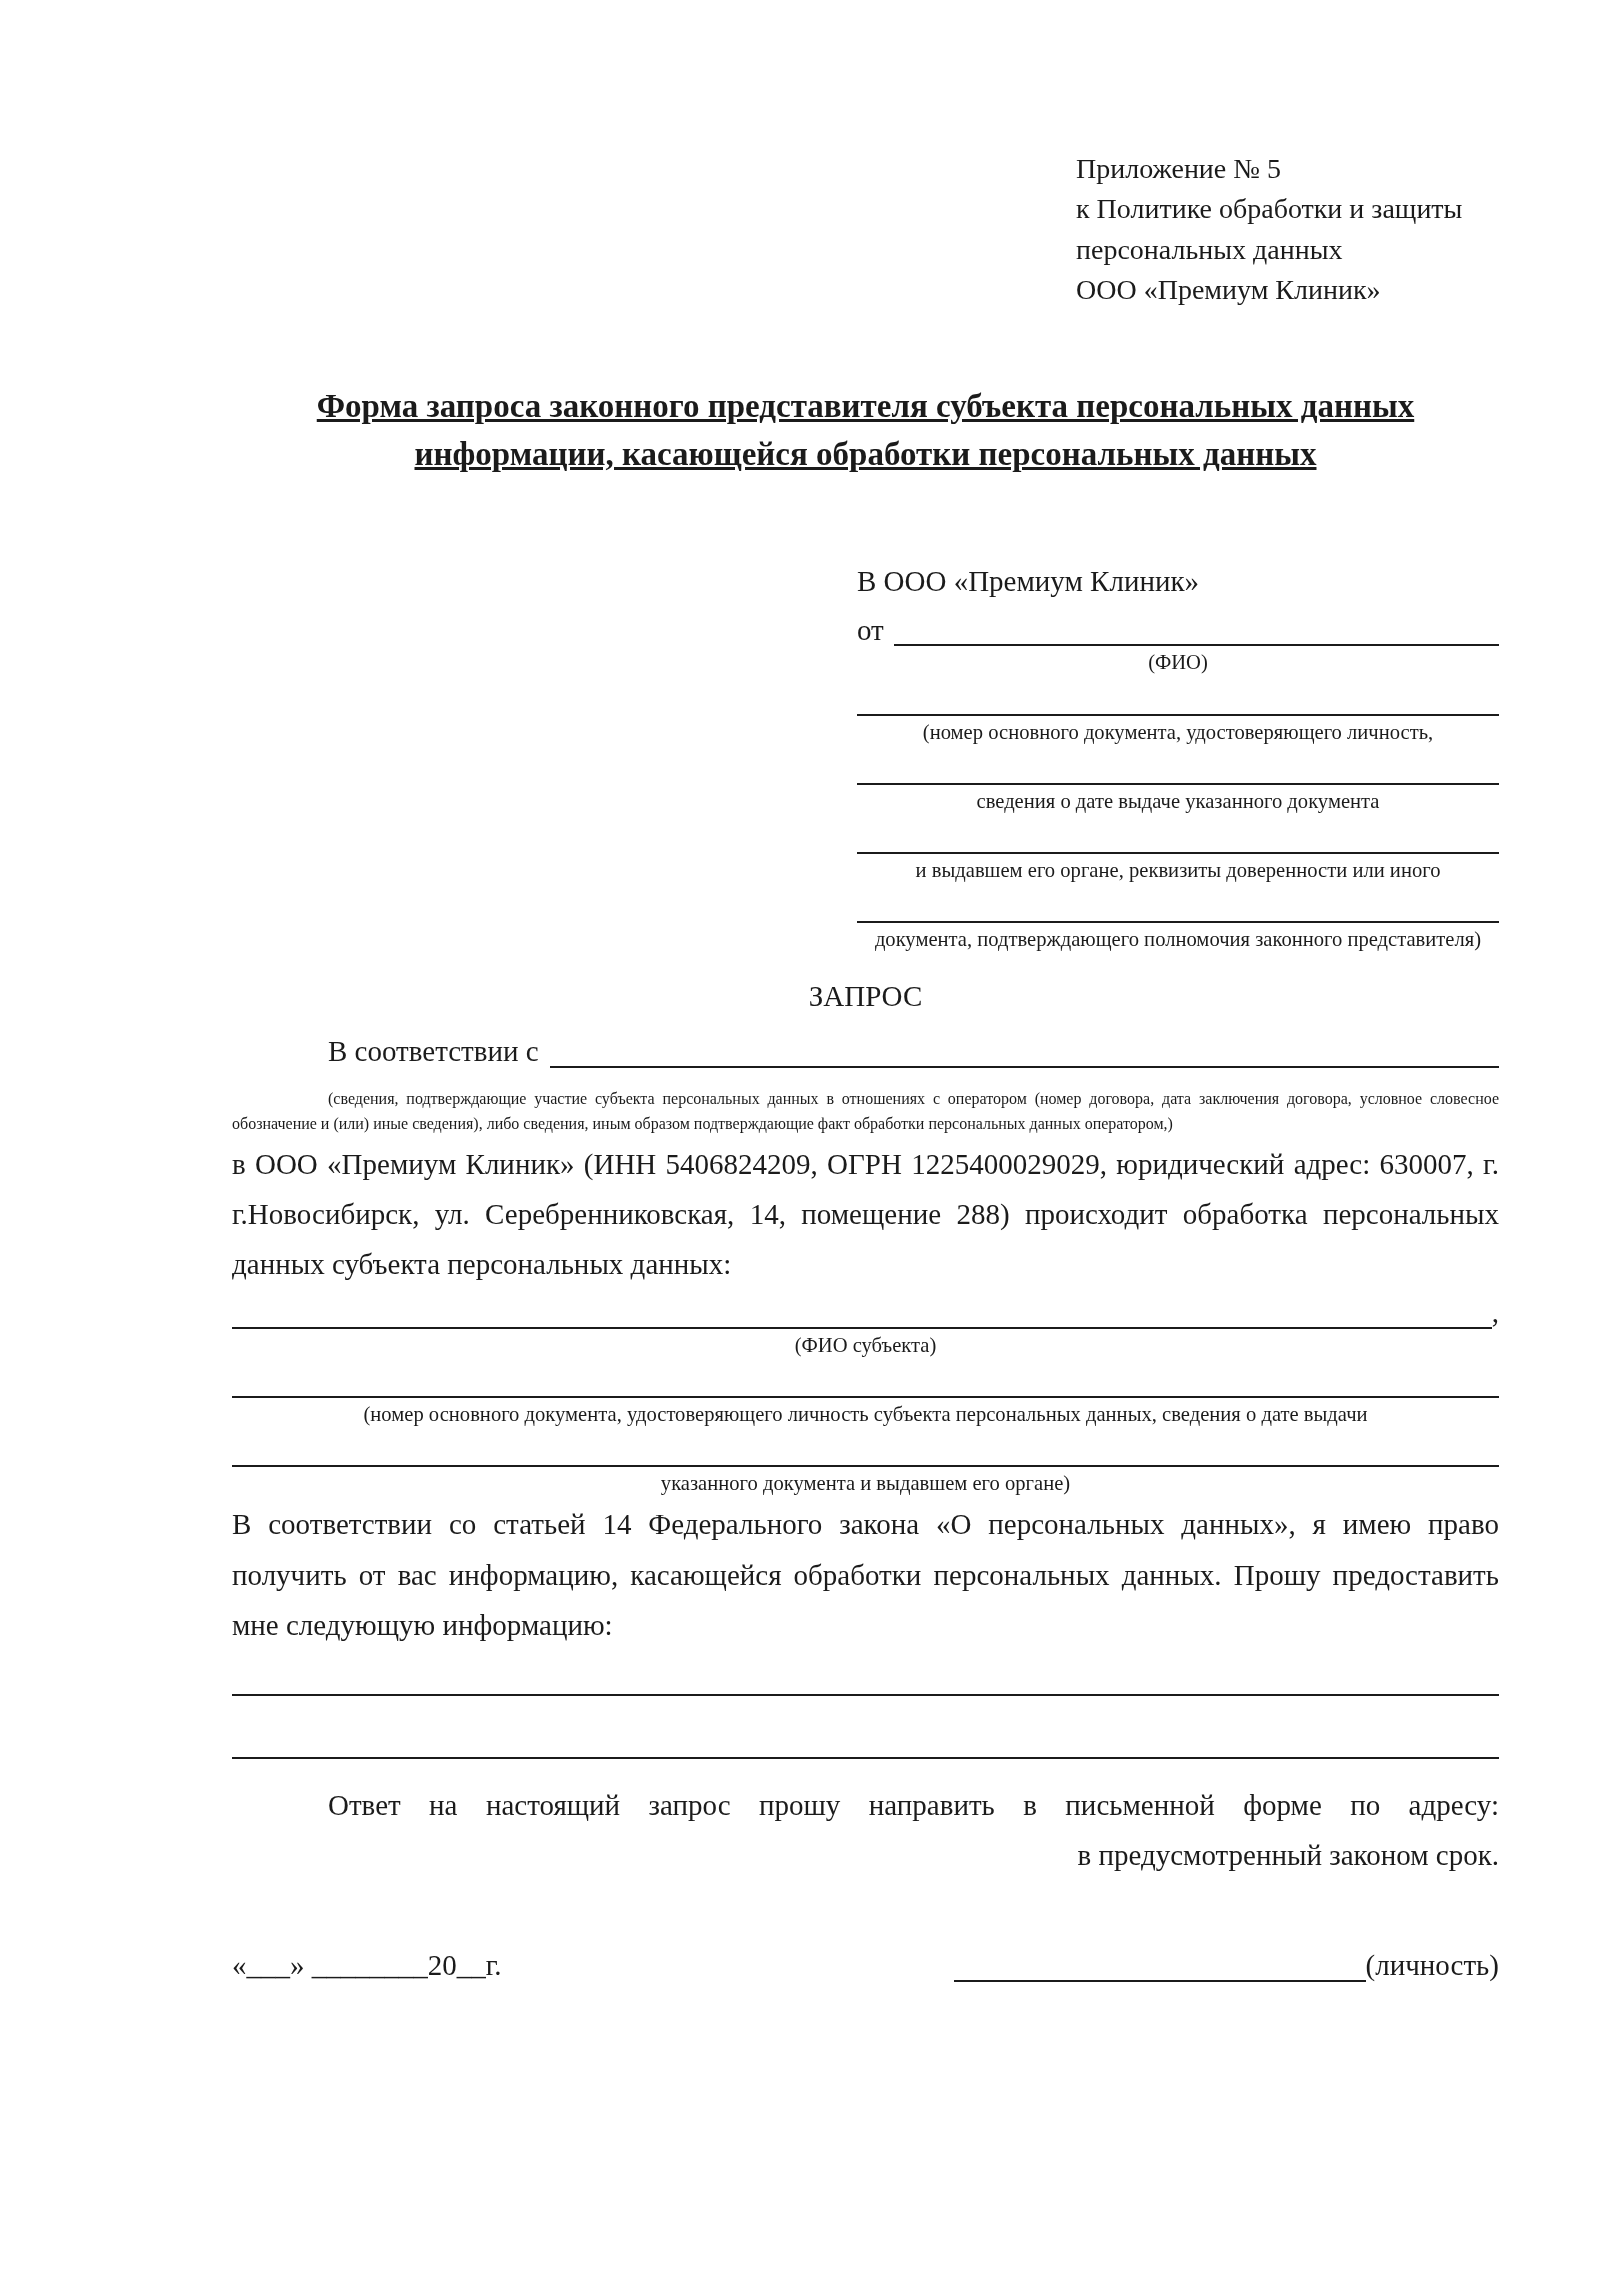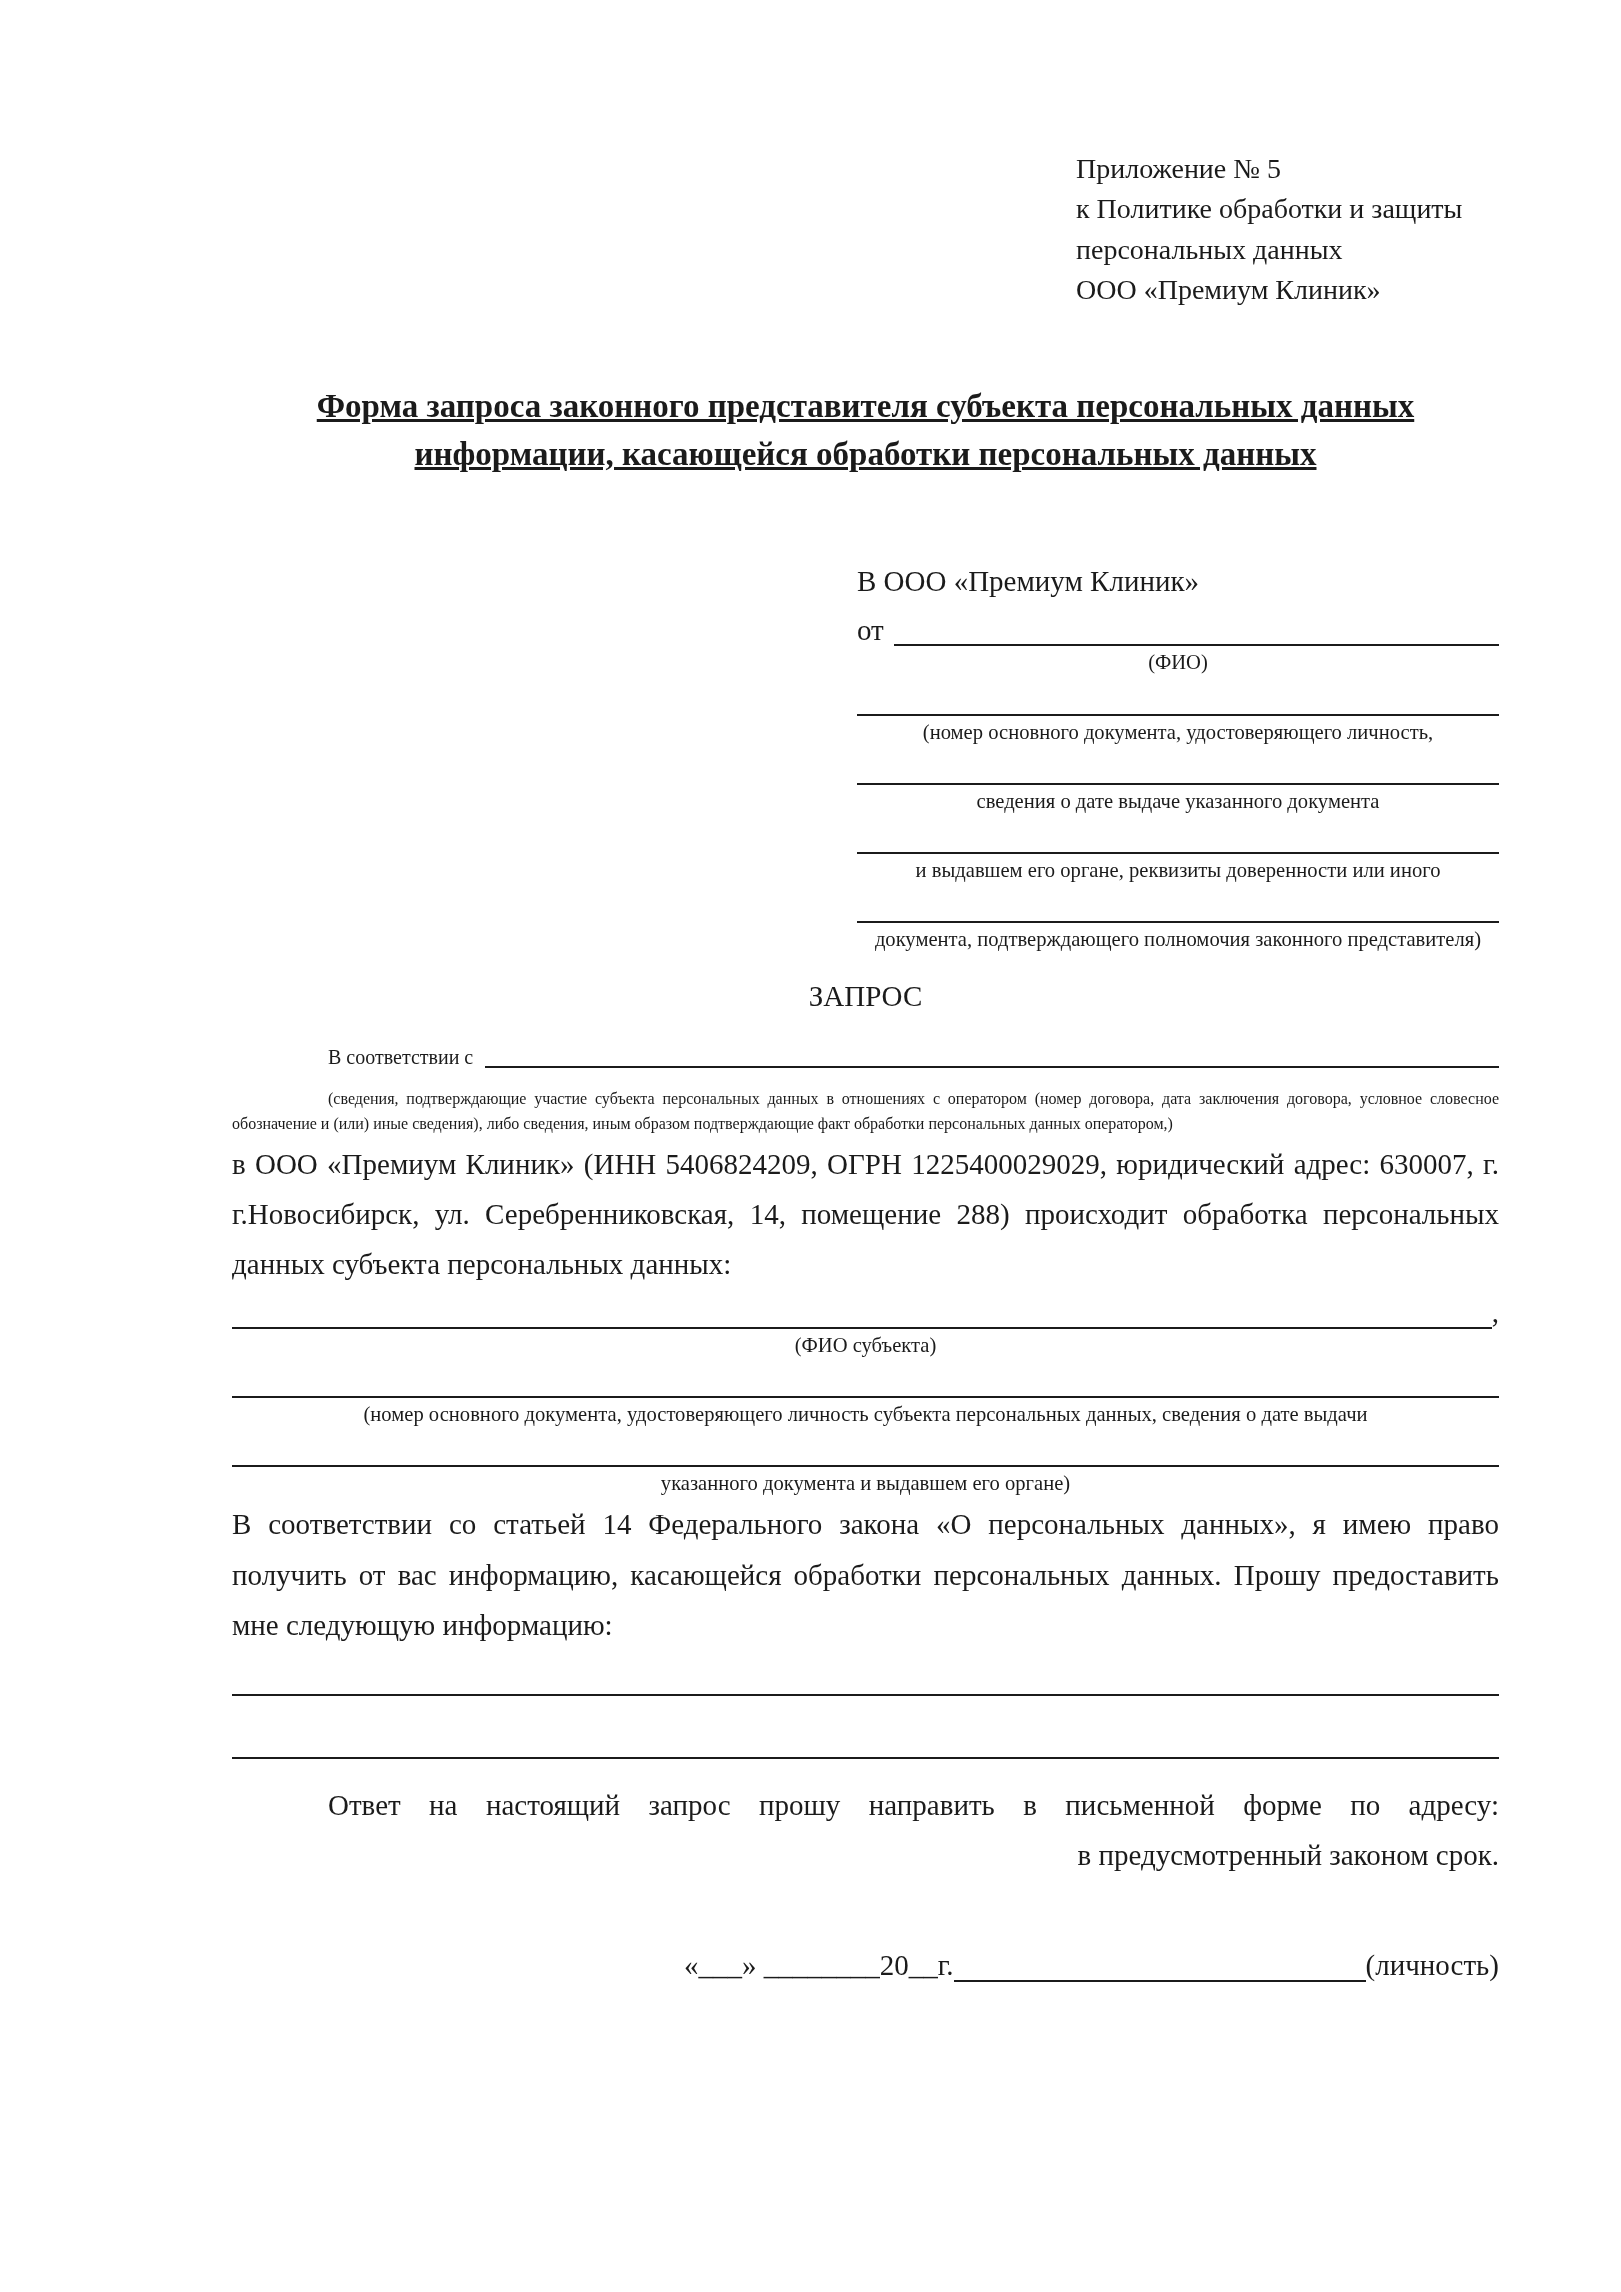--- a/index.html
+++ b/index.html
@@ -54,21 +54,21 @@
     margin-top: 23px;
     text-align: center;
     font-size: 29px;
     line-height: 1.4;
   }
   .intro-row {
     margin-top: 7.8px;
     display: flex;
     align-items: flex-end;
     height: 43px;
-    font-size: 20px;
+    font-size: 29px;
   }
   .intro-row .par-indent { flex: 0 0 96px; }
   .intro-row .intro-prefix { padding-right: 11.8px; line-height: 1.1; white-space: nowrap; }
   .fine-print {
     margin-top: 19px;
     font-size: 16px;
     line-height: 1.56;
     text-align: justify;
     text-indent: 96px;
   }
@@ -90,21 +90,21 @@
     text-align: justify;
     text-align-last: justify;
     text-indent: 96px;
   }
   .reply-row { height: 43px; font-size: 29px; flex-direction: column; }
   .reply-row .reply-suffix { white-space: nowrap; padding-left: 3.9px; line-height: 1.1; }
   
   .footer-row {
     margin-top: 73px;
     display: flex;
-    justify-content: flex-end;
+    justify-content: space-between;
     align-items: flex-end;
     font-size: 29px;
   }
   .date-field { line-height: 1.1; }
   .signature-group { display: flex; align-items: flex-end; }
   .signature-line { width: 412px; height: 35px; border-bottom: 2.9px solid #1b1b1b; }
   .signature-caption { line-height: 1.1; white-space: nowrap; }
 </style>
 </head>
 <body>

